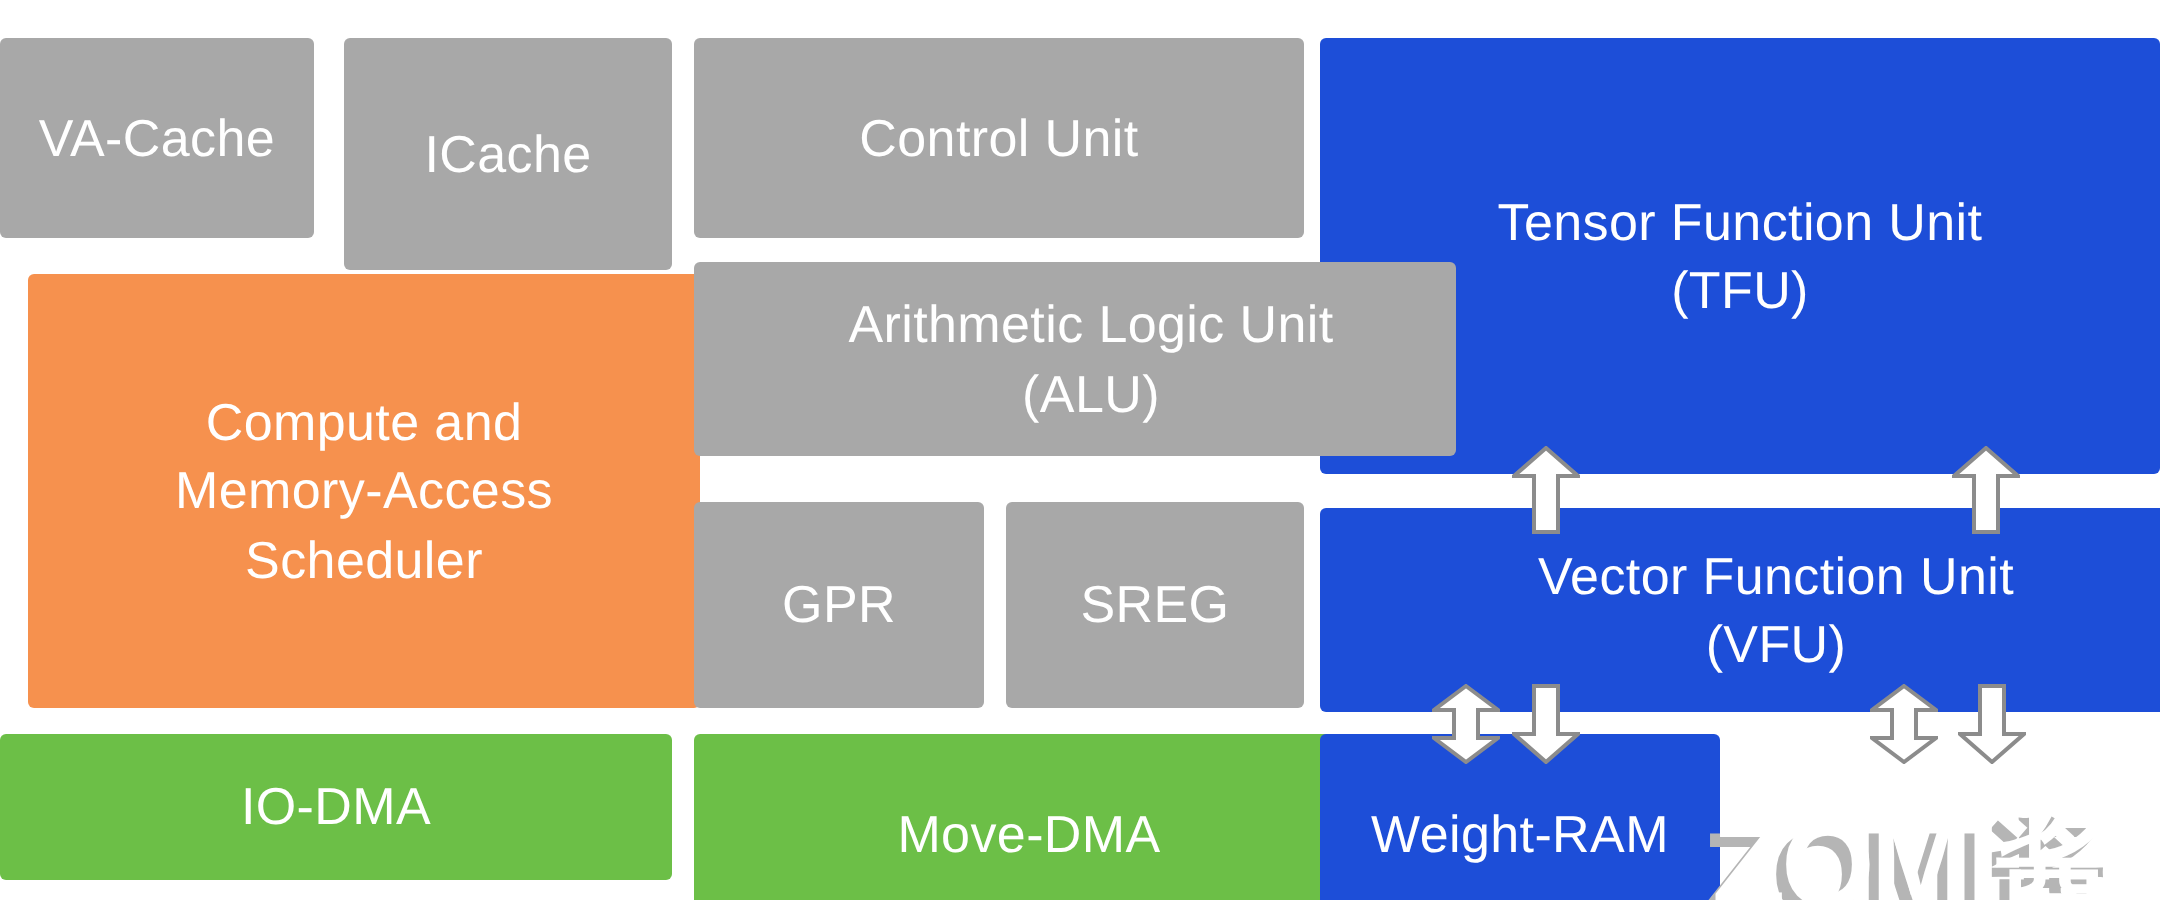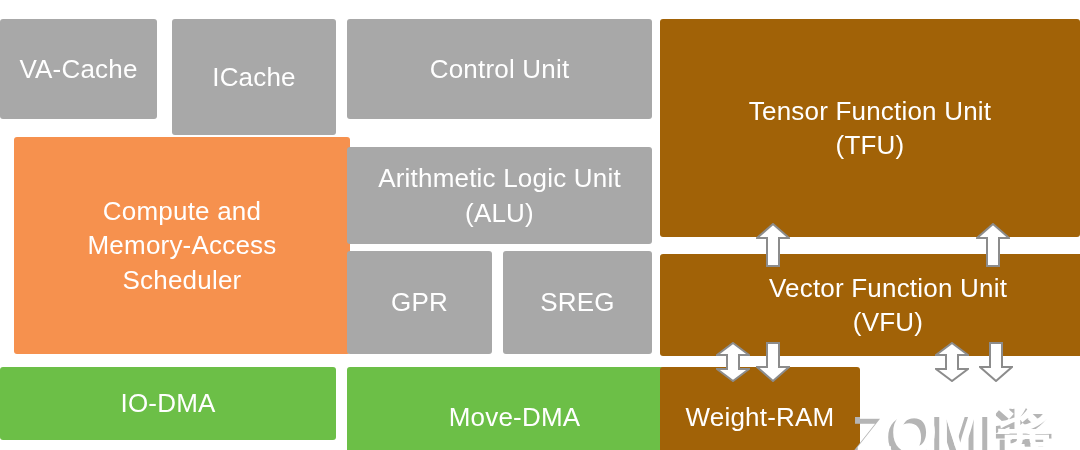--- a/index.html
+++ b/index.html
@@ -19,29 +19,29 @@
     font-size:26px;
     line-height:1.32;
     text-align:center;
     border-radius:3px;
     letter-spacing:0.2px;
   }
   .block span { display:block; }
   .gray   { background:#a8a8a8; }
   .orange { background:#f6914e; }
   .green  { background:#6cbf47; }
-  .blue   { background:#a16207;text-align:right; }
+  .blue   { background:#1d4ed8;text-align:right; }
 
   
   .b-va    { left:0;   top:4;   width:157px; height:100px; }
   .b-ic    { left:172px; top:4;   width:164px; height:116px; }
   .b-cu    { left:347px; top:4;   width:305px; height:100px; }
   .b-tfu   { left:660px; top:2;   width:420px; height:218px; }
   .b-sched { left:14px;   top:118px; width:336px; height:217px; }
-  .b-alu   { left:347px; top:128px; width:305px; height:97px; }
+  .b-alu   { left:347px; top:112px; width:365px; height:97px;padding-left:16px; }
   .b-gpr   { left:347px; top:232px; width:145px; height:103px; }
   .b-sreg  { left:503px; top:232px; width:149px; height:103px; }
   .b-vfu   { left:660px; top:235px; width:420px; height:102px;padding-left:18px; }
   .b-io    { left:0;   top:348px; width:336px; height:73px;justify-content:center; }
   .b-move  { left:347px; top:348px; width:335px; height:100px; }
   .b-wram  { left:660px; top:348px; width:200px; height:100px; }
   .b-nram  { left:877px; top:348px; width:203px; height:100px; }
 
   .arrow { position:absolute; z-index:5; }
   .arrow svg { display:block; }

